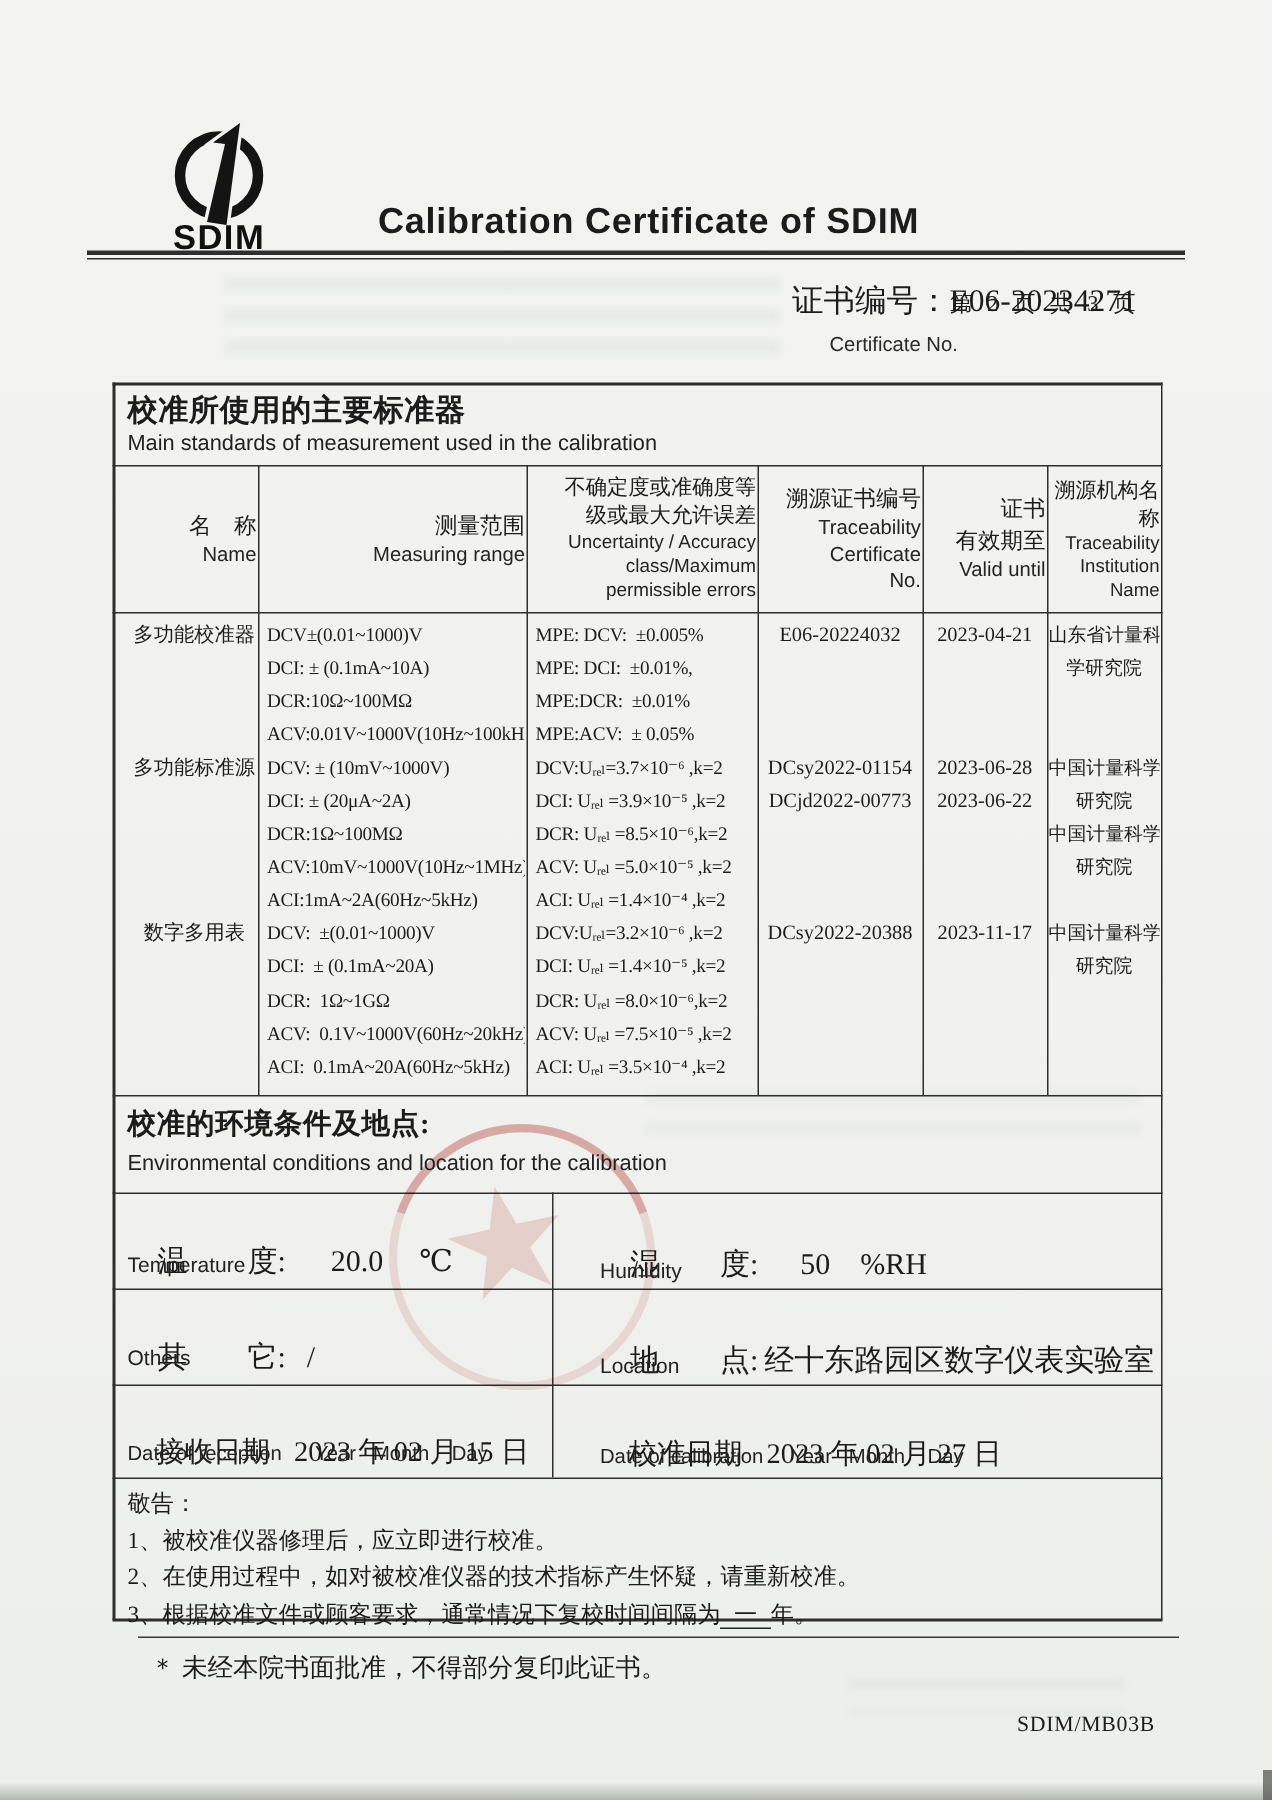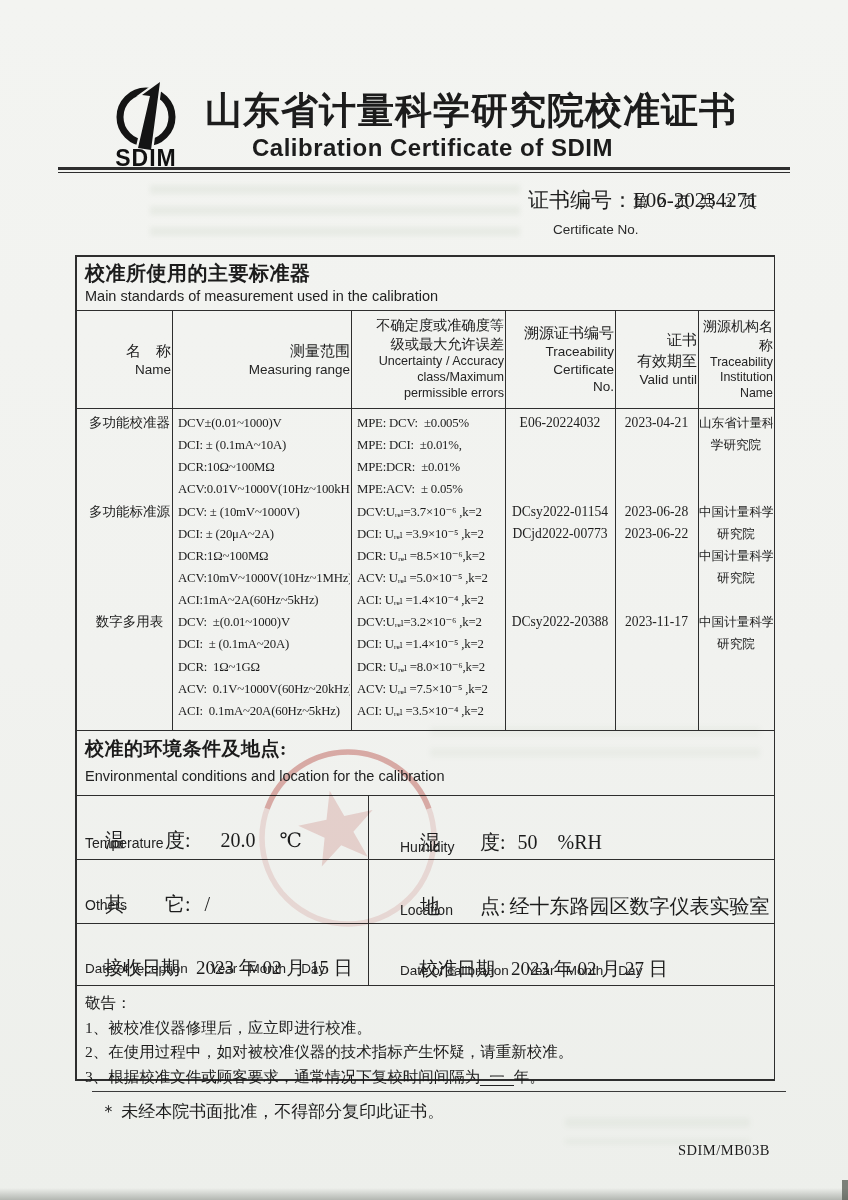--- a/index.html
+++ b/index.html
@@ -54,21 +54,20 @@
   <div class="ghost abs" style="left:150px;top:185px;width:370px;height:52px;"></div>
   <div class="ghost abs" style="left:430px;top:727px;width:330px;height:40px;opacity:.35;"></div>
   <div class="ghost abs" style="left:565px;top:1118px;width:185px;height:26px;opacity:.4;"></div>
 
   <svg class="abs" style="left:100px;top:80px;" width="92" height="90" viewBox="0 0 92 90">
     <circle cx="46" cy="37" r="26" fill="none" stroke="#141414" stroke-width="7"></circle>
     <path d="M60,2 L42,15 L50,16 L38,68 L51,70 Z" fill="#141414" stroke="#f2f3f0" stroke-width="4.5" paint-order="stroke"></path>
     <text x="46" y="86" text-anchor="middle" font-family="Liberation Sans, DejaVu Sans, sans-serif" font-size="23" font-weight="bold" letter-spacing="1" fill="#111">SDIM</text>
   </svg>
 
-  <div class="abs title-cn">山东省计量科学研究院校准证书</div>
   <div class="abs title-en sans">Calibration Certificate of SDIM</div>
   <div class="abs page-num">第 2 页 共 3 页</div>
 
   <div class="hl" style="left:58px;top:167px;width:732px;height:2.6px;"></div>
   <div class="hl" style="left:58px;top:171.6px;width:732px;height:1.1px;"></div>
 
   <div class="abs cert-line">
     <span>证书编号：</span><span>E06-20234271</span>
   </div>
   <div class="abs cert-en sans">Certificate No.</div>
@@ -234,21 +233,21 @@
   </svg>
 
   <div class="abs sec-cn" style="left:85px;top:736px;font-size:19px;">校准的环境条件及地点:</div>
   <div class="abs sec-en sans" style="left:85px;top:768px;">Environmental conditions and location for the calibration</div>
 
   <div class="abs env-label" style="left:85px;top:804px;">
     <span>温　　度:</span><span style="margin-left:30px;">20.0</span><span style="margin-left:24px;">℃</span>
   </div>
   <div class="abs env-en sans" style="left:85px;top:835px;">Temperature</div>
   <div class="abs env-label" style="left:400px;top:806px;">
-    <span>湿　　度:</span><span style="margin-left:12px;">50</span><span style="margin-left:20px;">%RH</span>
+    <span>湿　　度:</span><span style="margin-left:28px;">50</span><span style="margin-left:20px;">%RH</span>
   </div>
   <div class="abs env-en sans" style="left:400px;top:839px;">Humidity</div>
 
   <div class="abs env-label" style="left:85px;top:868px;">
     <span>其　　它:</span><span style="margin-left:14px;">/</span>
   </div>
   <div class="abs env-en sans" style="left:85px;top:897px;">Others</div>
   <div class="abs env-label" style="left:400px;top:870px;font-size:20px;">
     <span>地　　点:</span><span style="margin-left:4px;">经十东路园区数字仪表实验室</span>
   </div>

